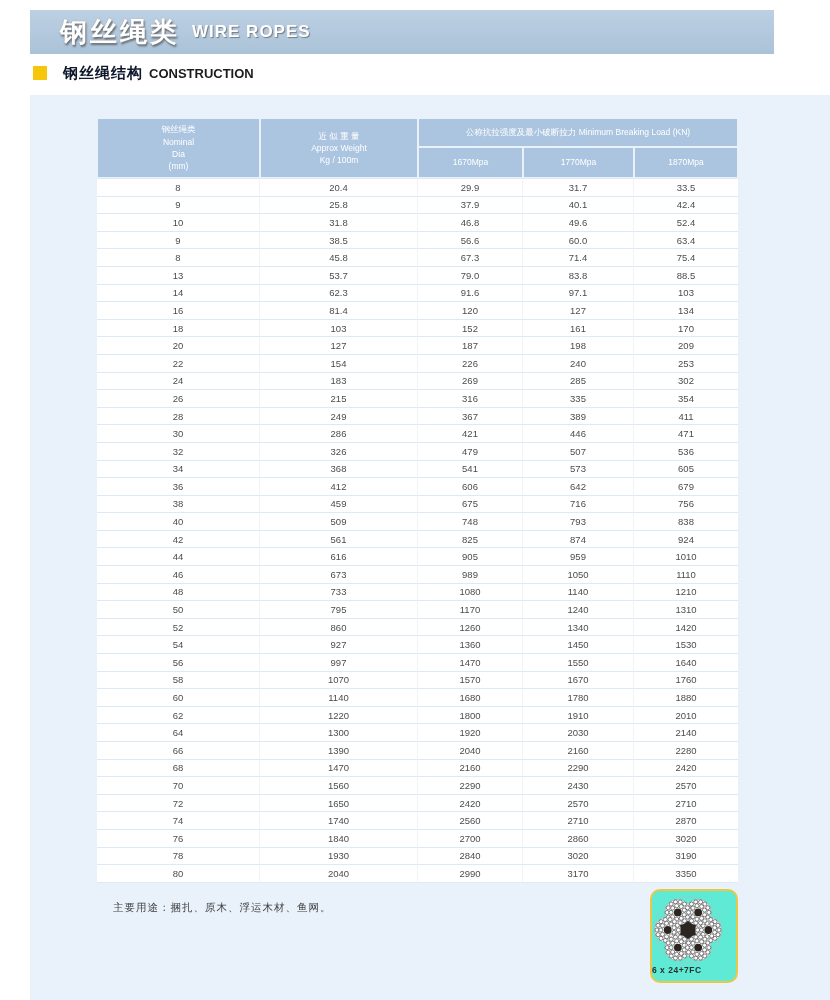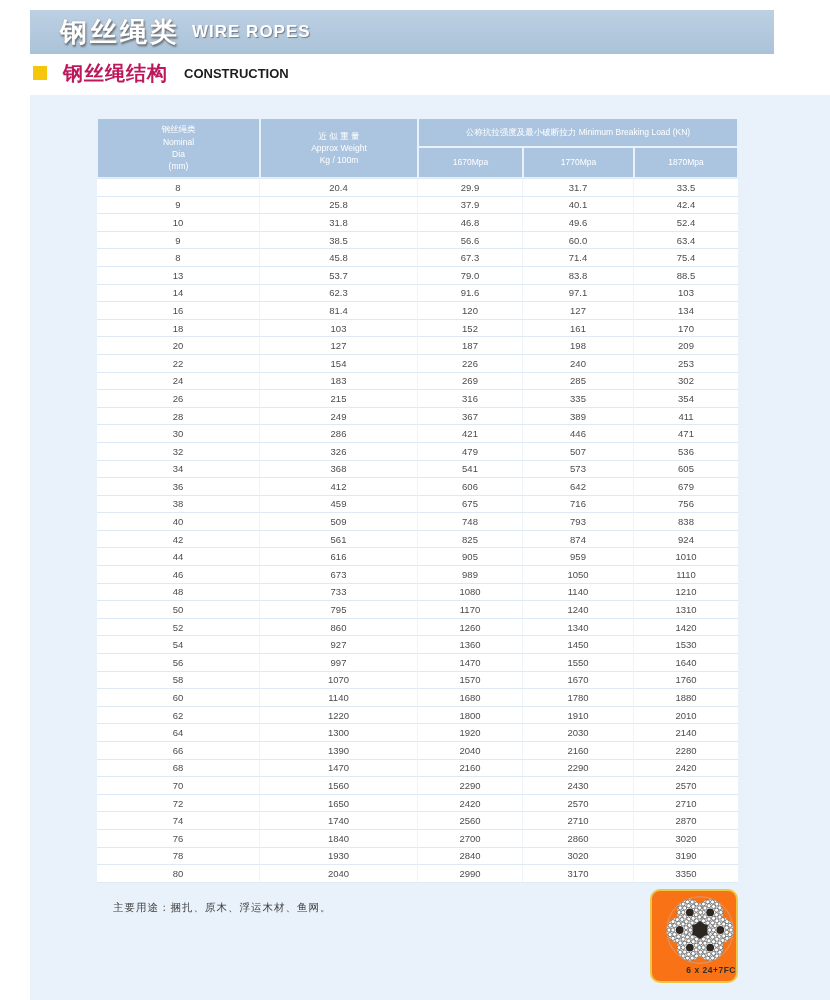--- a/index.html
+++ b/index.html
@@ -20,22 +20,22 @@
   }
   .band-en{
     color:#fff;font-size:17px;font-weight:bold;letter-spacing:1px;margin-left:12px;
     text-shadow:1px 1px 1px rgba(90,90,90,.7);
   }
   
   .section-head{
     position:absolute;left:33px;top:63px;height:20px;display:flex;align-items:center;
   }
   .bullet{width:14px;height:14px;background:#f6c60a;display:inline-block;}
-  .sec-cn{font-size:20px;font-weight:bold;color:#be185d;margin-left:16px;letter-spacing:1px;}
-  .sec-en{font-size:13px;font-weight:bold;color:#1c1c1c;margin-left:16px;}
+  .sec-cn{font-size:15px;font-weight:bold;color:#0f172a;margin-left:16px;letter-spacing:1px;}
+  .sec-en{font-size:13px;font-weight:bold;color:#1c1c1c;margin-left:6px;}
   
   .panel{
     position:absolute;left:30px;top:95px;width:800px;height:905px;
     background:#e9f2fb;
   }
   
   table.spec{
     position:absolute;left:67px;top:23px;width:641px;
     border-collapse:separate;border-spacing:0;table-layout:fixed;
   }
@@ -54,22 +54,22 @@
   table.spec tbody td:last-child{border-right:none;}
   table.spec tbody tr:first-child td{border-top:1px solid #dde9f4;}
   
   .note{
     position:absolute;left:67px;top:790px;margin:16px;
     font-size:10.5px;color:#3f3f3f;letter-spacing:1px;
   }
   
   .diagram-box{
     position:absolute;left:620px;top:794px;width:88px;height:94px;
-    background:#f97316;border:2px solid #eac845;border-radius:10px;
-    box-sizing:border-box;display:flex;flex-direction:column;align-items:flex-end;
+    background:#5eead4;border:2px solid #eac845;border-radius:10px;
+    box-sizing:border-box;display:flex;flex-direction:column;align-items:flex-start;
   }
   .diagram-box svg{width:72px;height:70px;margin-top:4px;}
   .caption{font-size:8.5px;font-weight:bold;color:#2e2e2e;letter-spacing:.5px;}
 </style>
 </head>
 <body>
 
 <div class="page">
 
   <header class="band">

